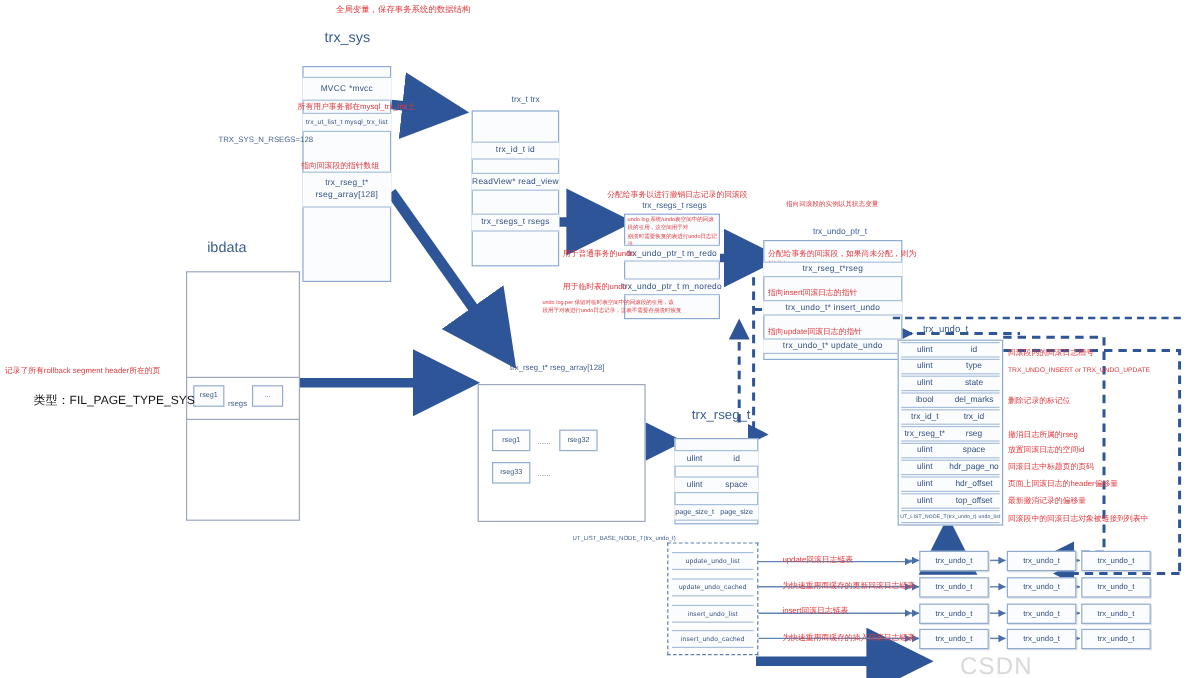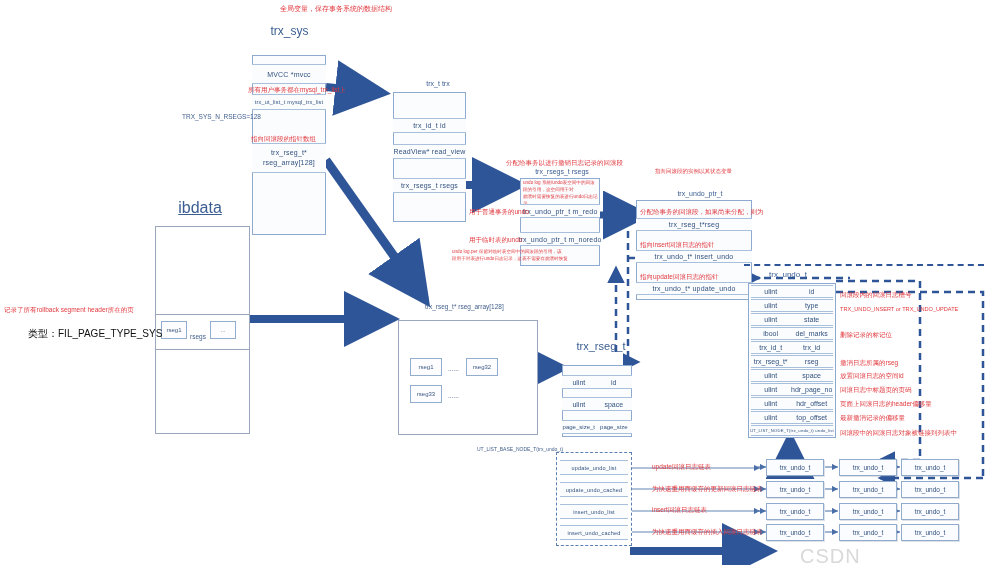--- a/index.html
+++ b/index.html
@@ -110,21 +110,21 @@
 <div class="field" style="left:252px;top:94px;width:74px;height:16px;">
   <span style="font-size:5.5px;">trx_ut_list_t mysql_trx_list</span>
 </div>
 <div class="lbl" style="left:182px;top:113px;">TRX_SYS_N_RSEGS=128</div>
 <div class="red" style="left:251px;top:134px;width:90px;">指向回滚段的指针数组</div>
 <div class="field" style="left:252px;top:143px;width:74px;height:30px;flex-direction:column;line-height:1.4;">
   <span style="white-space:pre-line;text-align:center;">trx_rseg_t*
 rseg_array[128]</span>
 </div>
 
-<div class="struct-title" style="left:155px;top:199px;width:90px;font-size:16px;text-decoration:underline;">ibdata</div>
+<div class="struct-title" style="left:144px;top:199px;width:90px;font-size:12px;">ibdata</div>
 <div class="boxwhite" style="left:155px;top:226px;width:95px;height:208px;"></div>
 <div class="abs" style="left:155px;top:314px;width:95px;height:1px;background:#9aa7bd;"></div>
 <div class="abs" style="left:155px;top:349px;width:95px;height:1px;background:#9aa7bd;"></div>
 <div class="cell" style="left:161px;top:321px;width:26px;height:18px;">rseg1</div>
 <div class="cell" style="left:210px;top:321px;width:26px;height:18px;">...</div>
 <div class="lbl" style="left:190px;top:333px;">rsegs</div>
 <div class="red" style="left:4px;top:305px;width:150px;">记录了所有rollback segment header所在的页</div>
 <div class="blk" style="left:8px;top:327px;font-size:10px;color:#111;margin-left:20px;">类型：FIL_PAGE_TYPE_SYS</div>
 
 <div class="struct-title" style="left:398px;top:80px;width:80px;font-size:7px;">trx_t trx</div>

